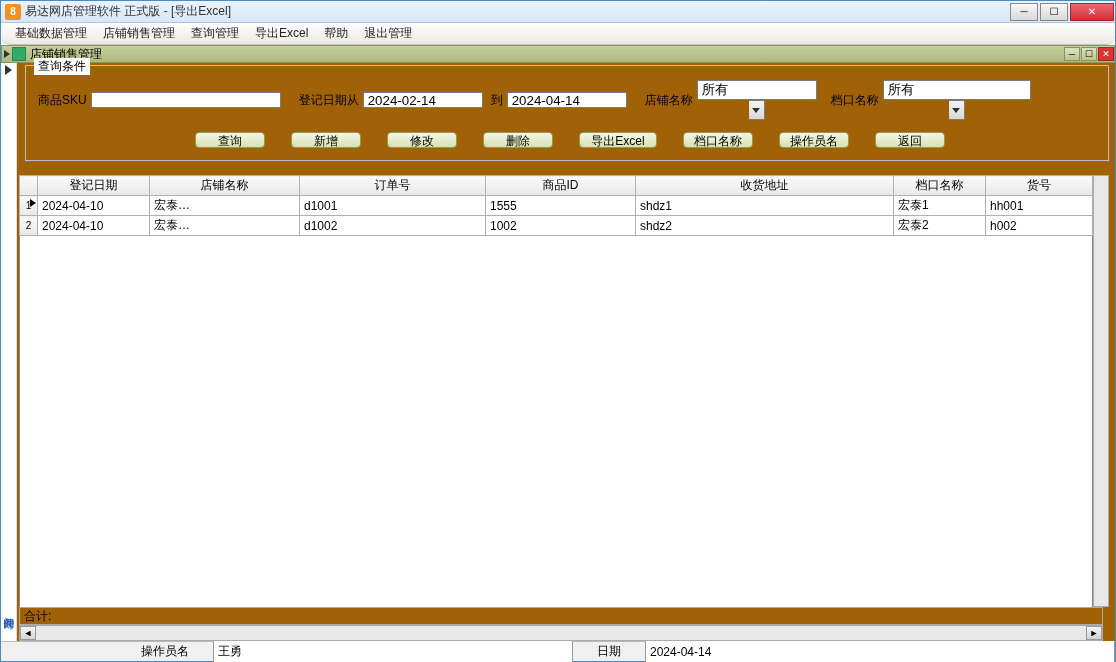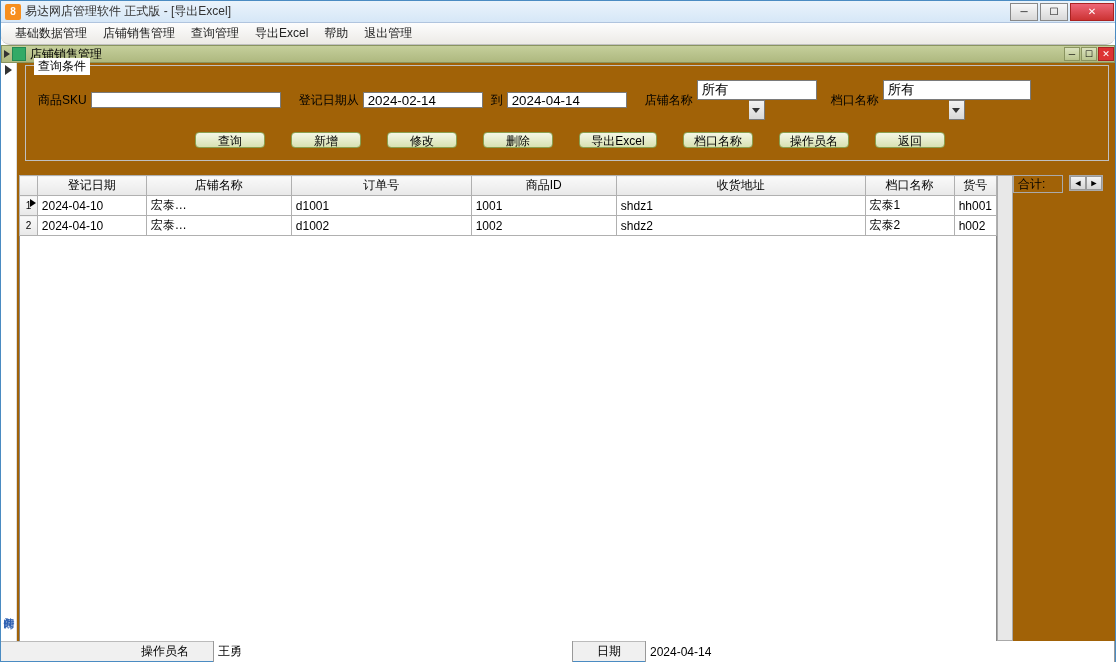--- a/index.html
+++ b/index.html
@@ -39,21 +39,21 @@
 .query-row { display: flex; align-items: center; gap: 4px; margin-top: 6px; flex-wrap: wrap; }
 .query-row label { margin-left: 4px; }
 .text-input { border: 1px solid #7a7a7a; height: 16px; padding: 0 4px; background: #fff; }
 .w180 { width: 190px; }
 .w110 { width: 120px; }
 
 .btn-row { display:flex; justify-content:center; gap:20px; margin: 12px 0 4px 0; }
 .action-btn { width: 70px; height: 16px; border: 1px solid #8aa050; border-radius: 4px; background: linear-gradient(#f4f7e6,#d8e1b2); cursor: pointer; font-size: 12px; margin-left: 6px; }
 
 
-.grid-wrap { flex:1; display:flex; flex-direction:row; margin: 14px 6px 0 0; }
+.grid-wrap { flex:1; display:flex; flex-direction:column; margin: 14px 6px 0 0; }
 .grid { border: 1px solid #888; width: 100%; border-collapse: collapse; background:#fff; }
 .grid th, .grid td { border: 1px solid #b0b0b0; font-weight: normal; padding: 1px 4px; height: 17px; }
 .grid th { background: linear-gradient(#fafafa,#e8e8e8); text-align: center; }
 .grid .row-hdr { width: 18px; background: linear-gradient(#fafafa,#e8e8e8); text-align: center; font-size:10px; position:relative; }
 .grid .row-hdr .cur { position:absolute; right:1px; top:3px; width:0;height:0;border-top:4px solid transparent;border-bottom:4px solid transparent;border-left:6px solid #000; }
 .grid-body { flex:1; background:#fff; border-left:1px solid #888; border-right:1px solid #888; }
 
 .grid-scroll-v { width: 16px; background: #e8e8e8; border:1px solid #aaa; }
 
 .summary-row { display:flex;align-items:center; height:18px; border:1px solid #aaa; margin: 0 6px 0 0; }
@@ -169,21 +169,21 @@
                 <th style="width:92px">档口名称</th>
                 <th>货号</th>
               </tr>
             </thead>
             <tbody>
               <tr>
                 <td class="row-hdr"><span>1</span><span class="cur"></span></td>
                 <td>2024-04-10</td>
                 <td>宏泰…</td>
                 <td>d1001</td>
-                <td>1001</td>
+                <td>1555</td>
                 <td>shdz1</td>
                 <td>宏泰1</td>
                 <td>hh001</td>
               </tr>
               <tr>
                 <td class="row-hdr">2</td>
                 <td>2024-04-10</td>
                 <td>宏泰…</td>
                 <td>d1002</td>
                 <td>1002</td>

